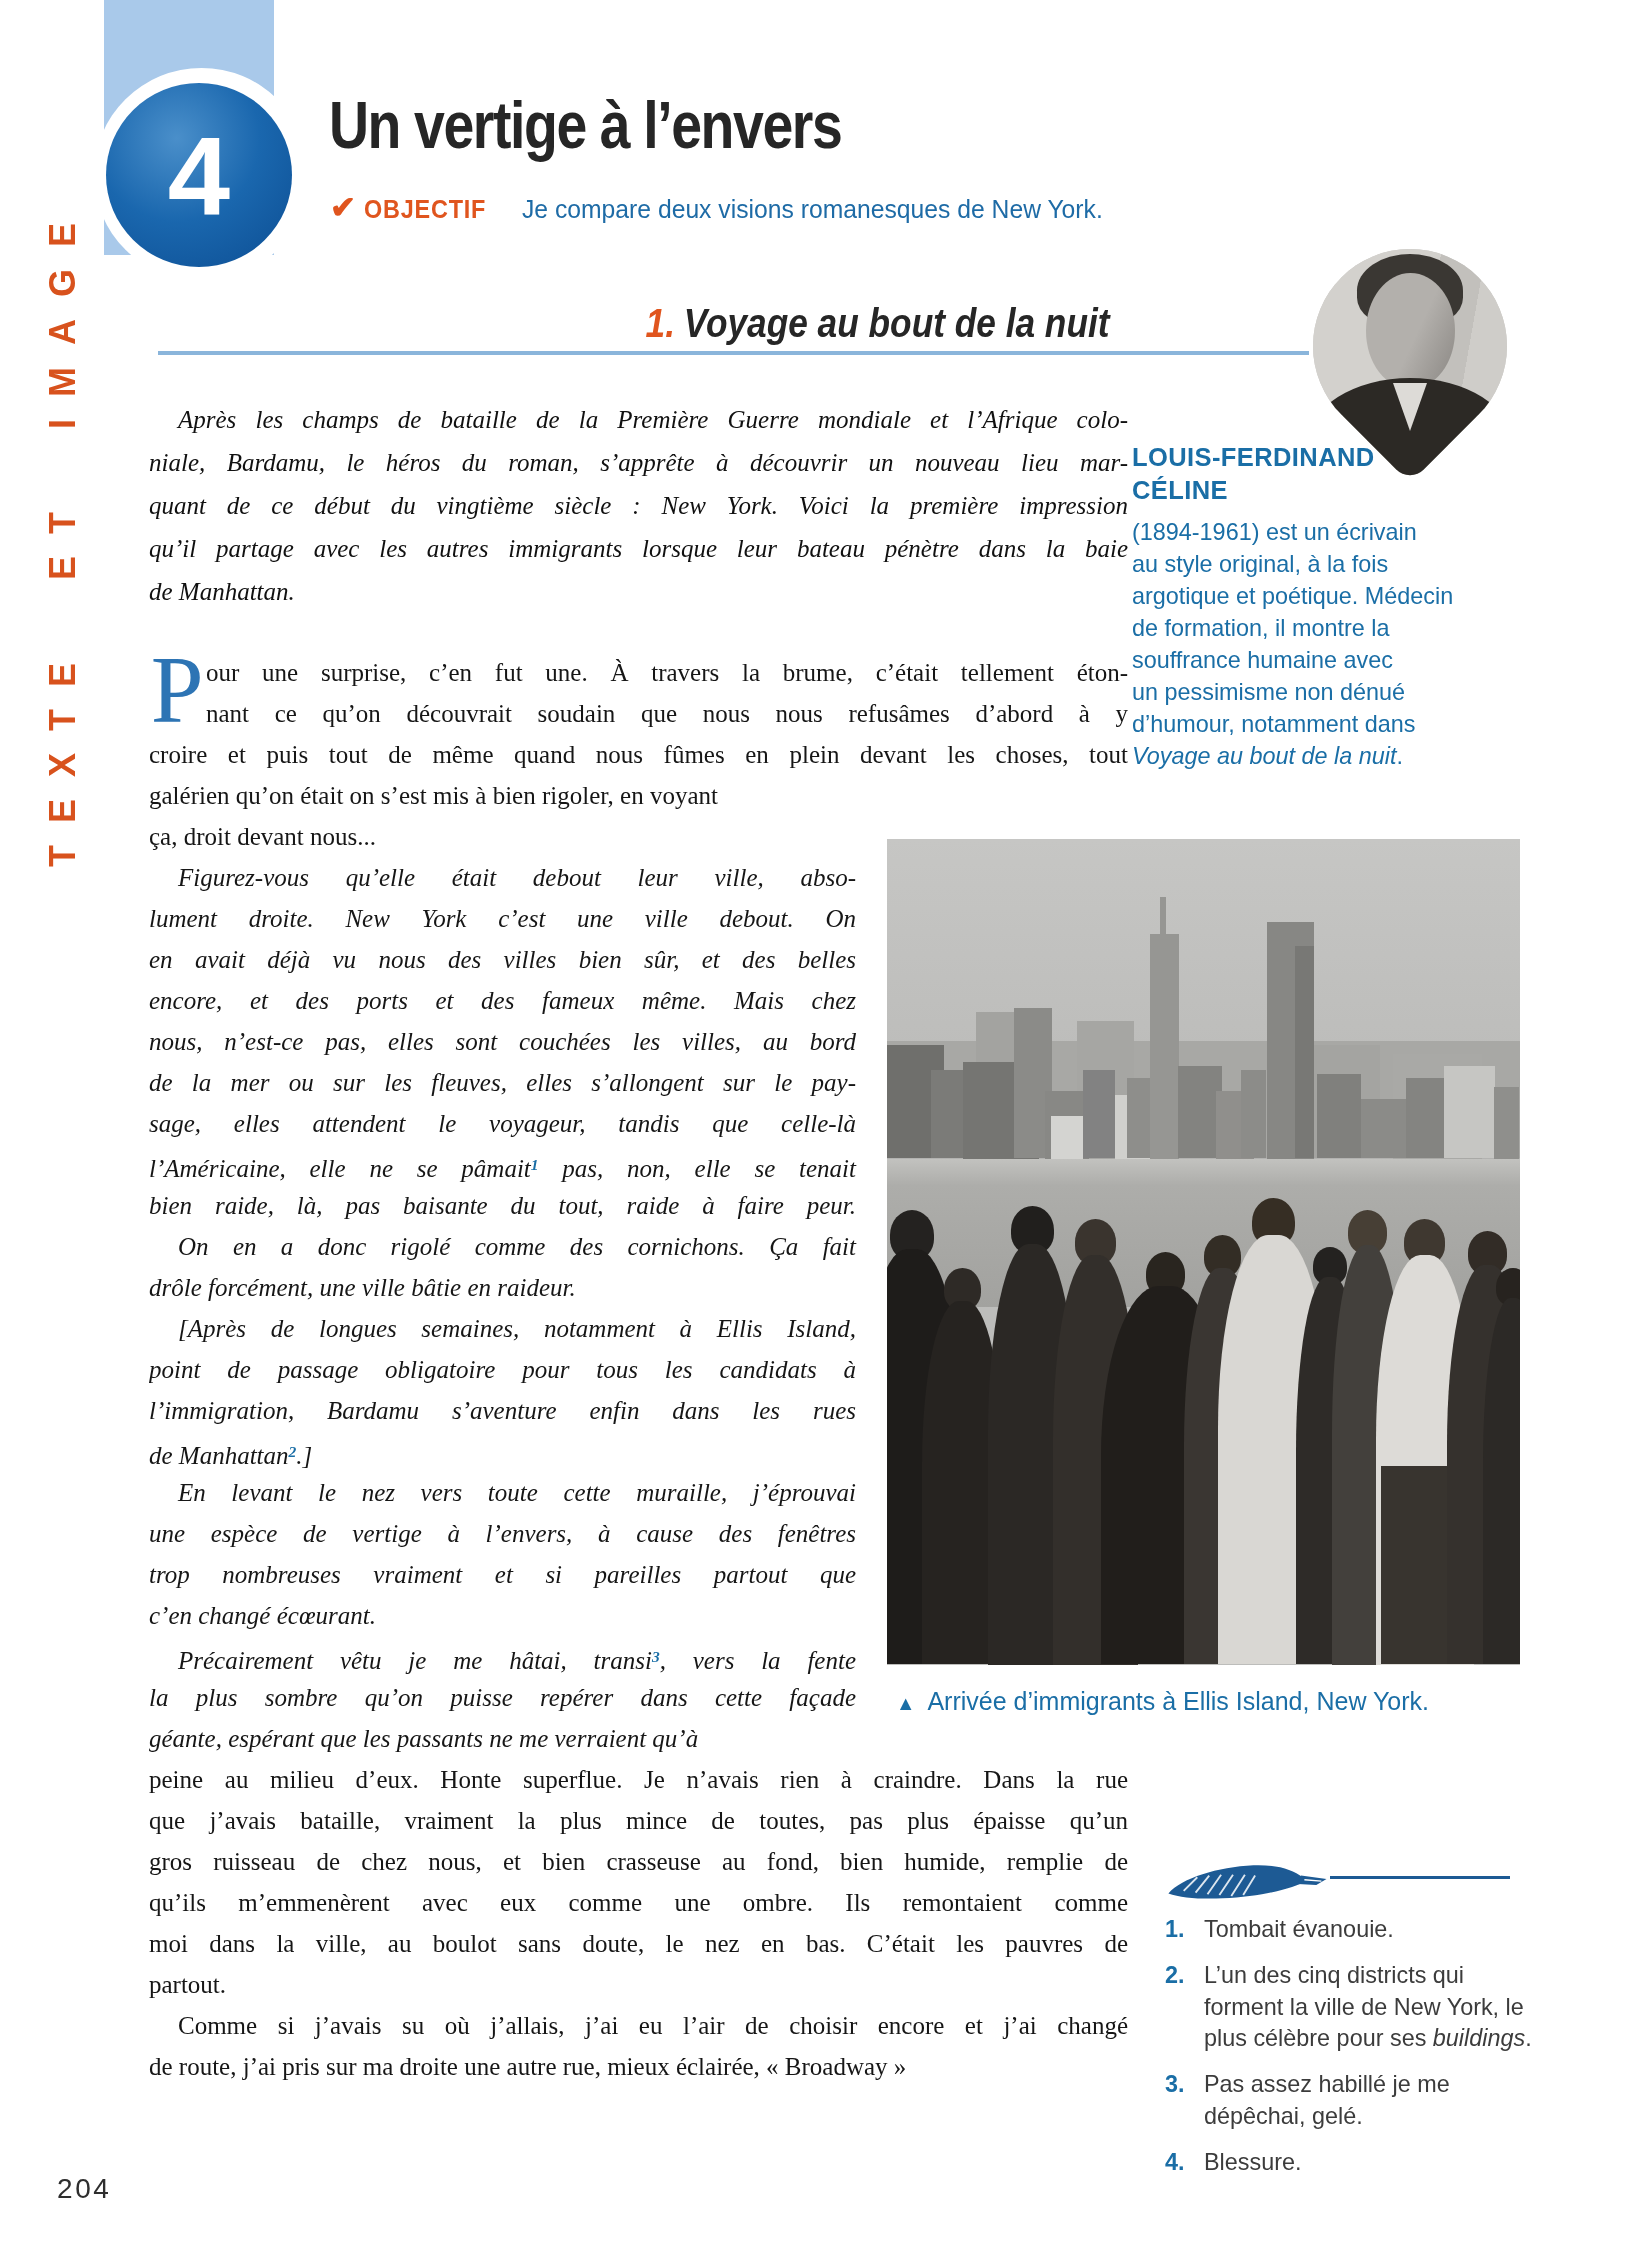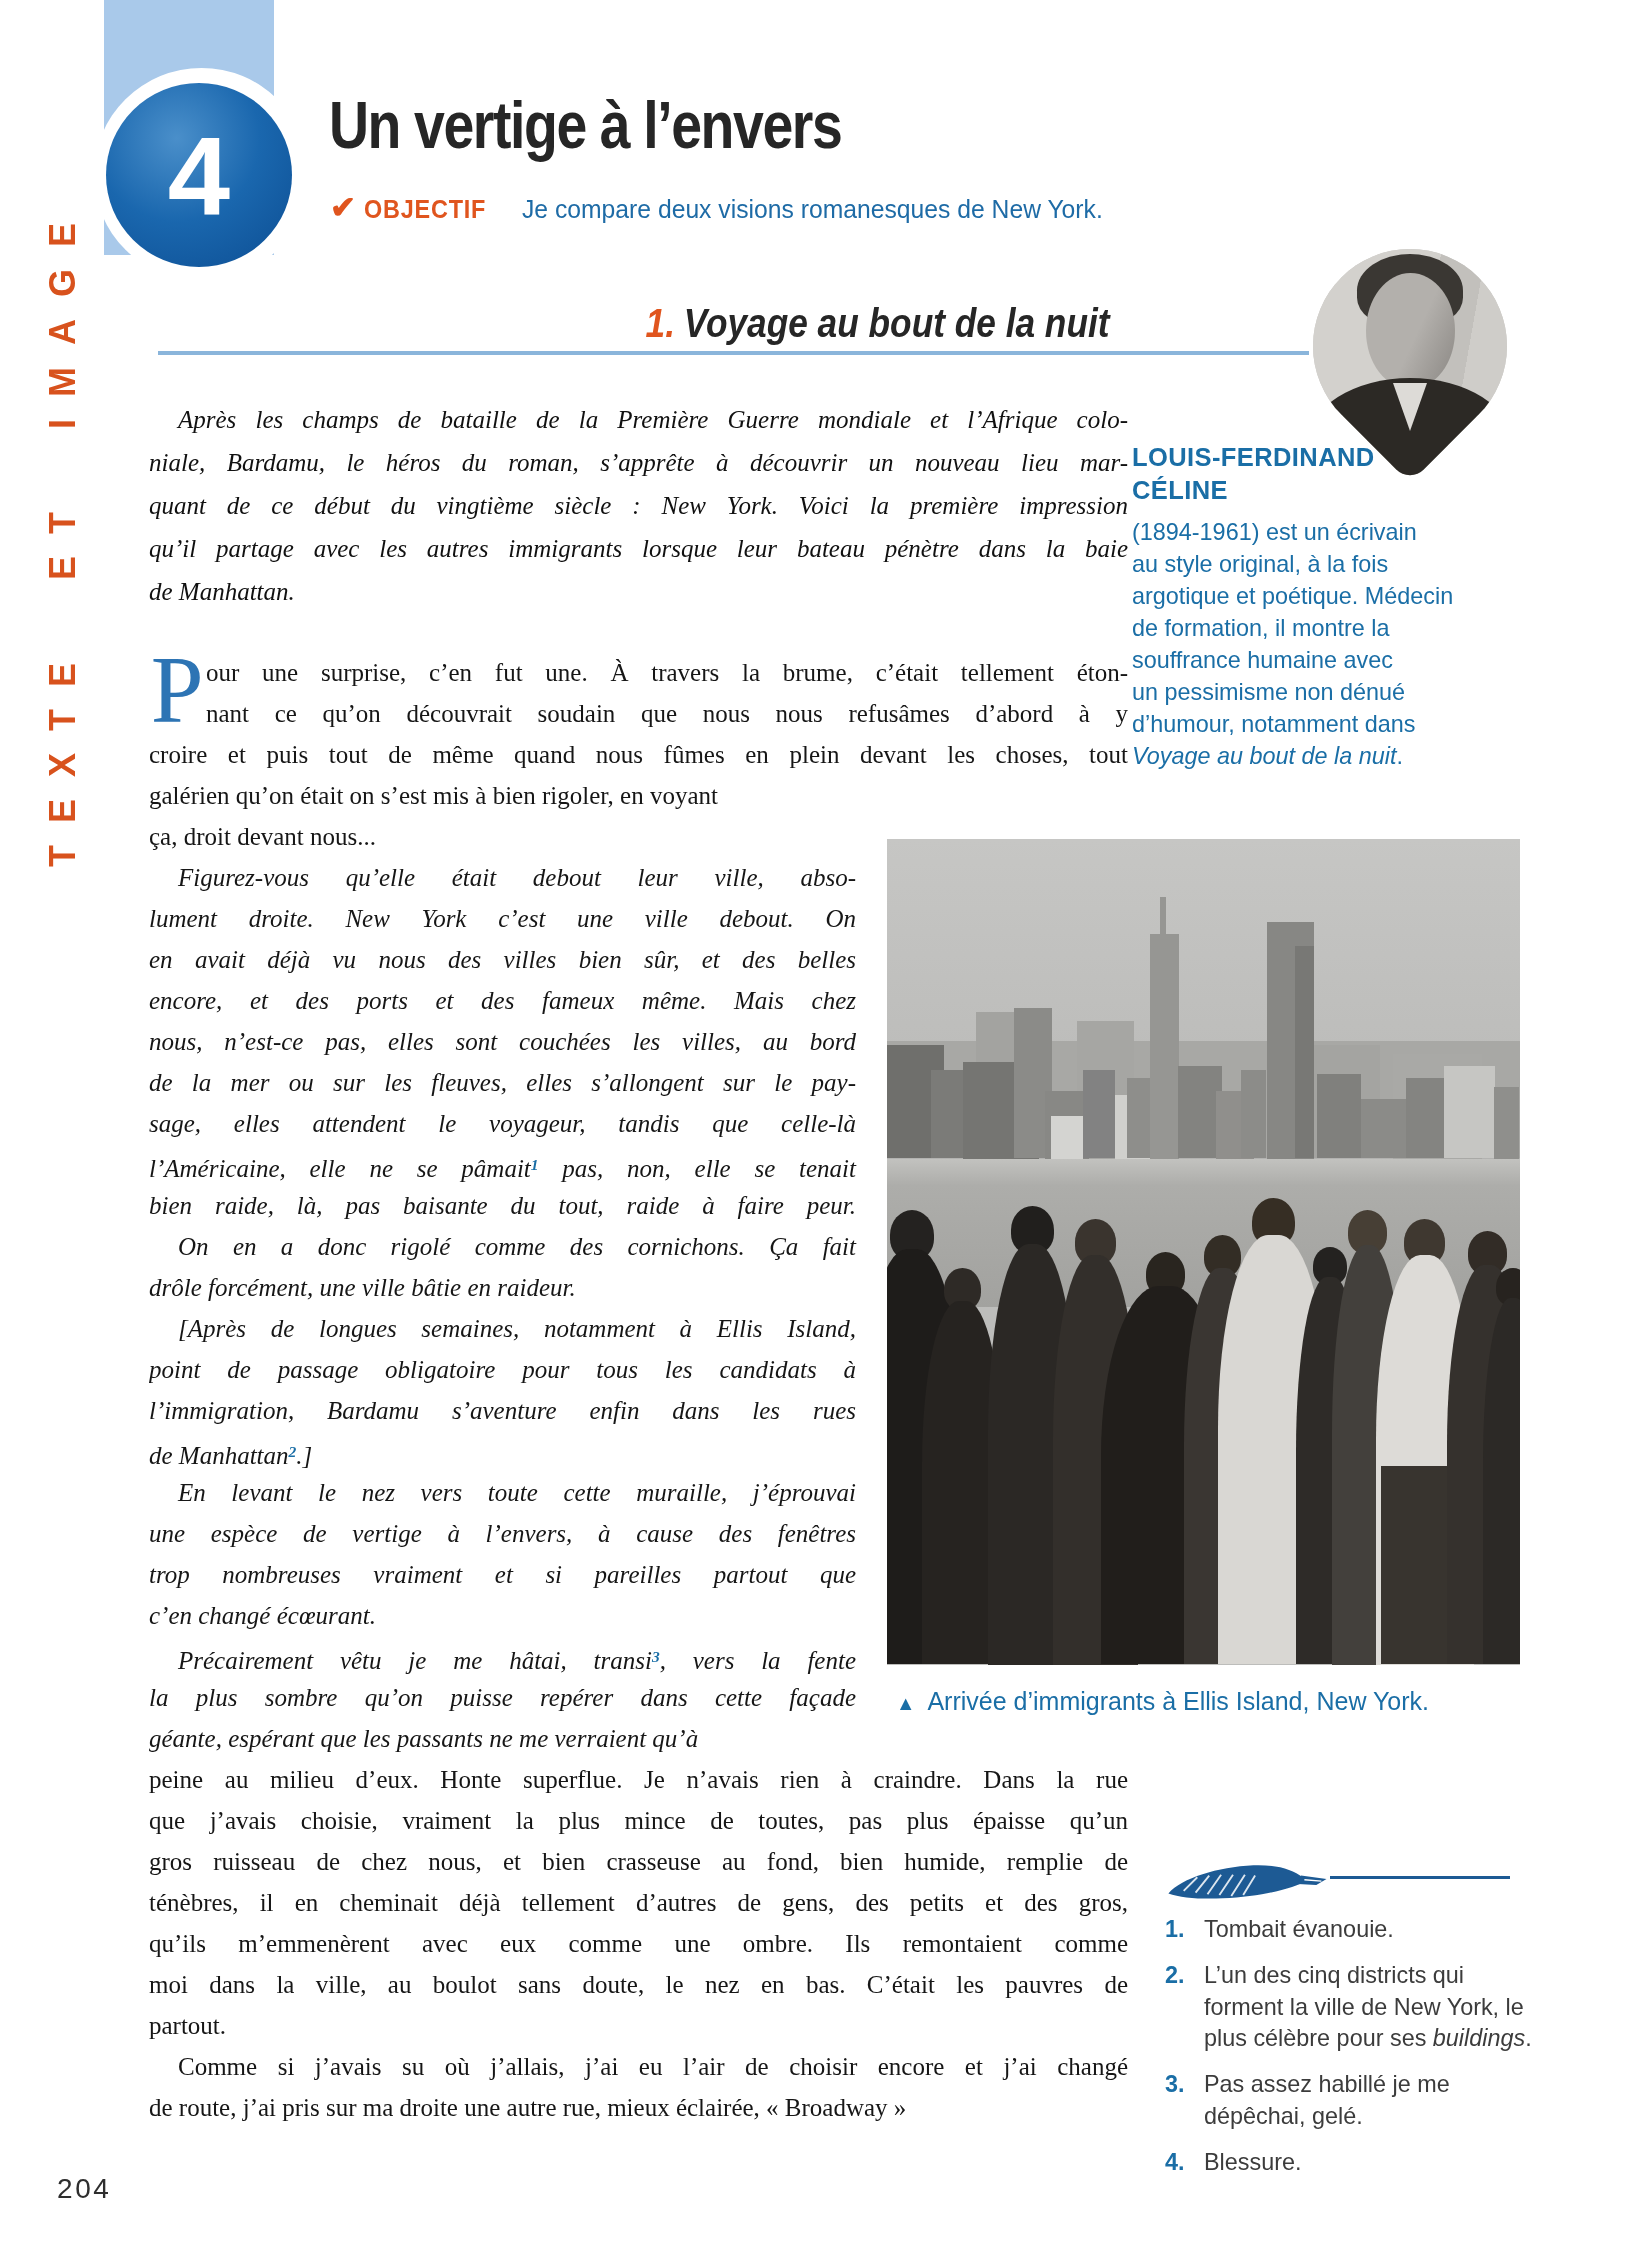--- a/index.html
+++ b/index.html
@@ -236,27 +236,24 @@
         <div class="xline narrow j">
           <span class="ltext">la plus sombre qu’on puisse repérer dans cette façade</span>
         </div>
         <div class="xline narrow">
           <span class="ltext">géante, espérant que les passants ne me verraient qu’à</span>
         </div>
         <div class="xline wide j">
           <span class="ltext">peine au milieu d’eux. Honte superflue. Je n’avais rien à craindre. Dans la rue</span>
         </div>
         <div class="xline wide j">
-          <span class="ltext">que j’avais choisie, vraiment la plus mince de toutes, pas plus épaisse qu’un</span>
+          <span class="ltext">que j’avais bataille, vraiment la plus mince de toutes, pas plus épaisse qu’un</span>
         </div>
         <div class="xline wide j">
           <span class="ltext">gros ruisseau de chez nous, et bien crasseuse au fond, bien humide, remplie de</span>
-        </div>
-        <div class="xline wide j">
-          <span class="ltext">ténèbres, il en cheminait déjà tellement d’autres de gens, des petits et des gros,</span>
         </div>
         <div class="xline wide j">
           <span class="ltext">qu’ils m’emmenèrent avec eux comme une ombre. Ils remontaient comme</span>
         </div>
         <div class="xline wide j">
           <span class="ltext">moi dans la ville, au boulot sans doute, le nez en bas. C’était les pauvres de</span>
         </div>
         <div class="xline wide">
           <span class="ltext">partout.</span>
         </div>

